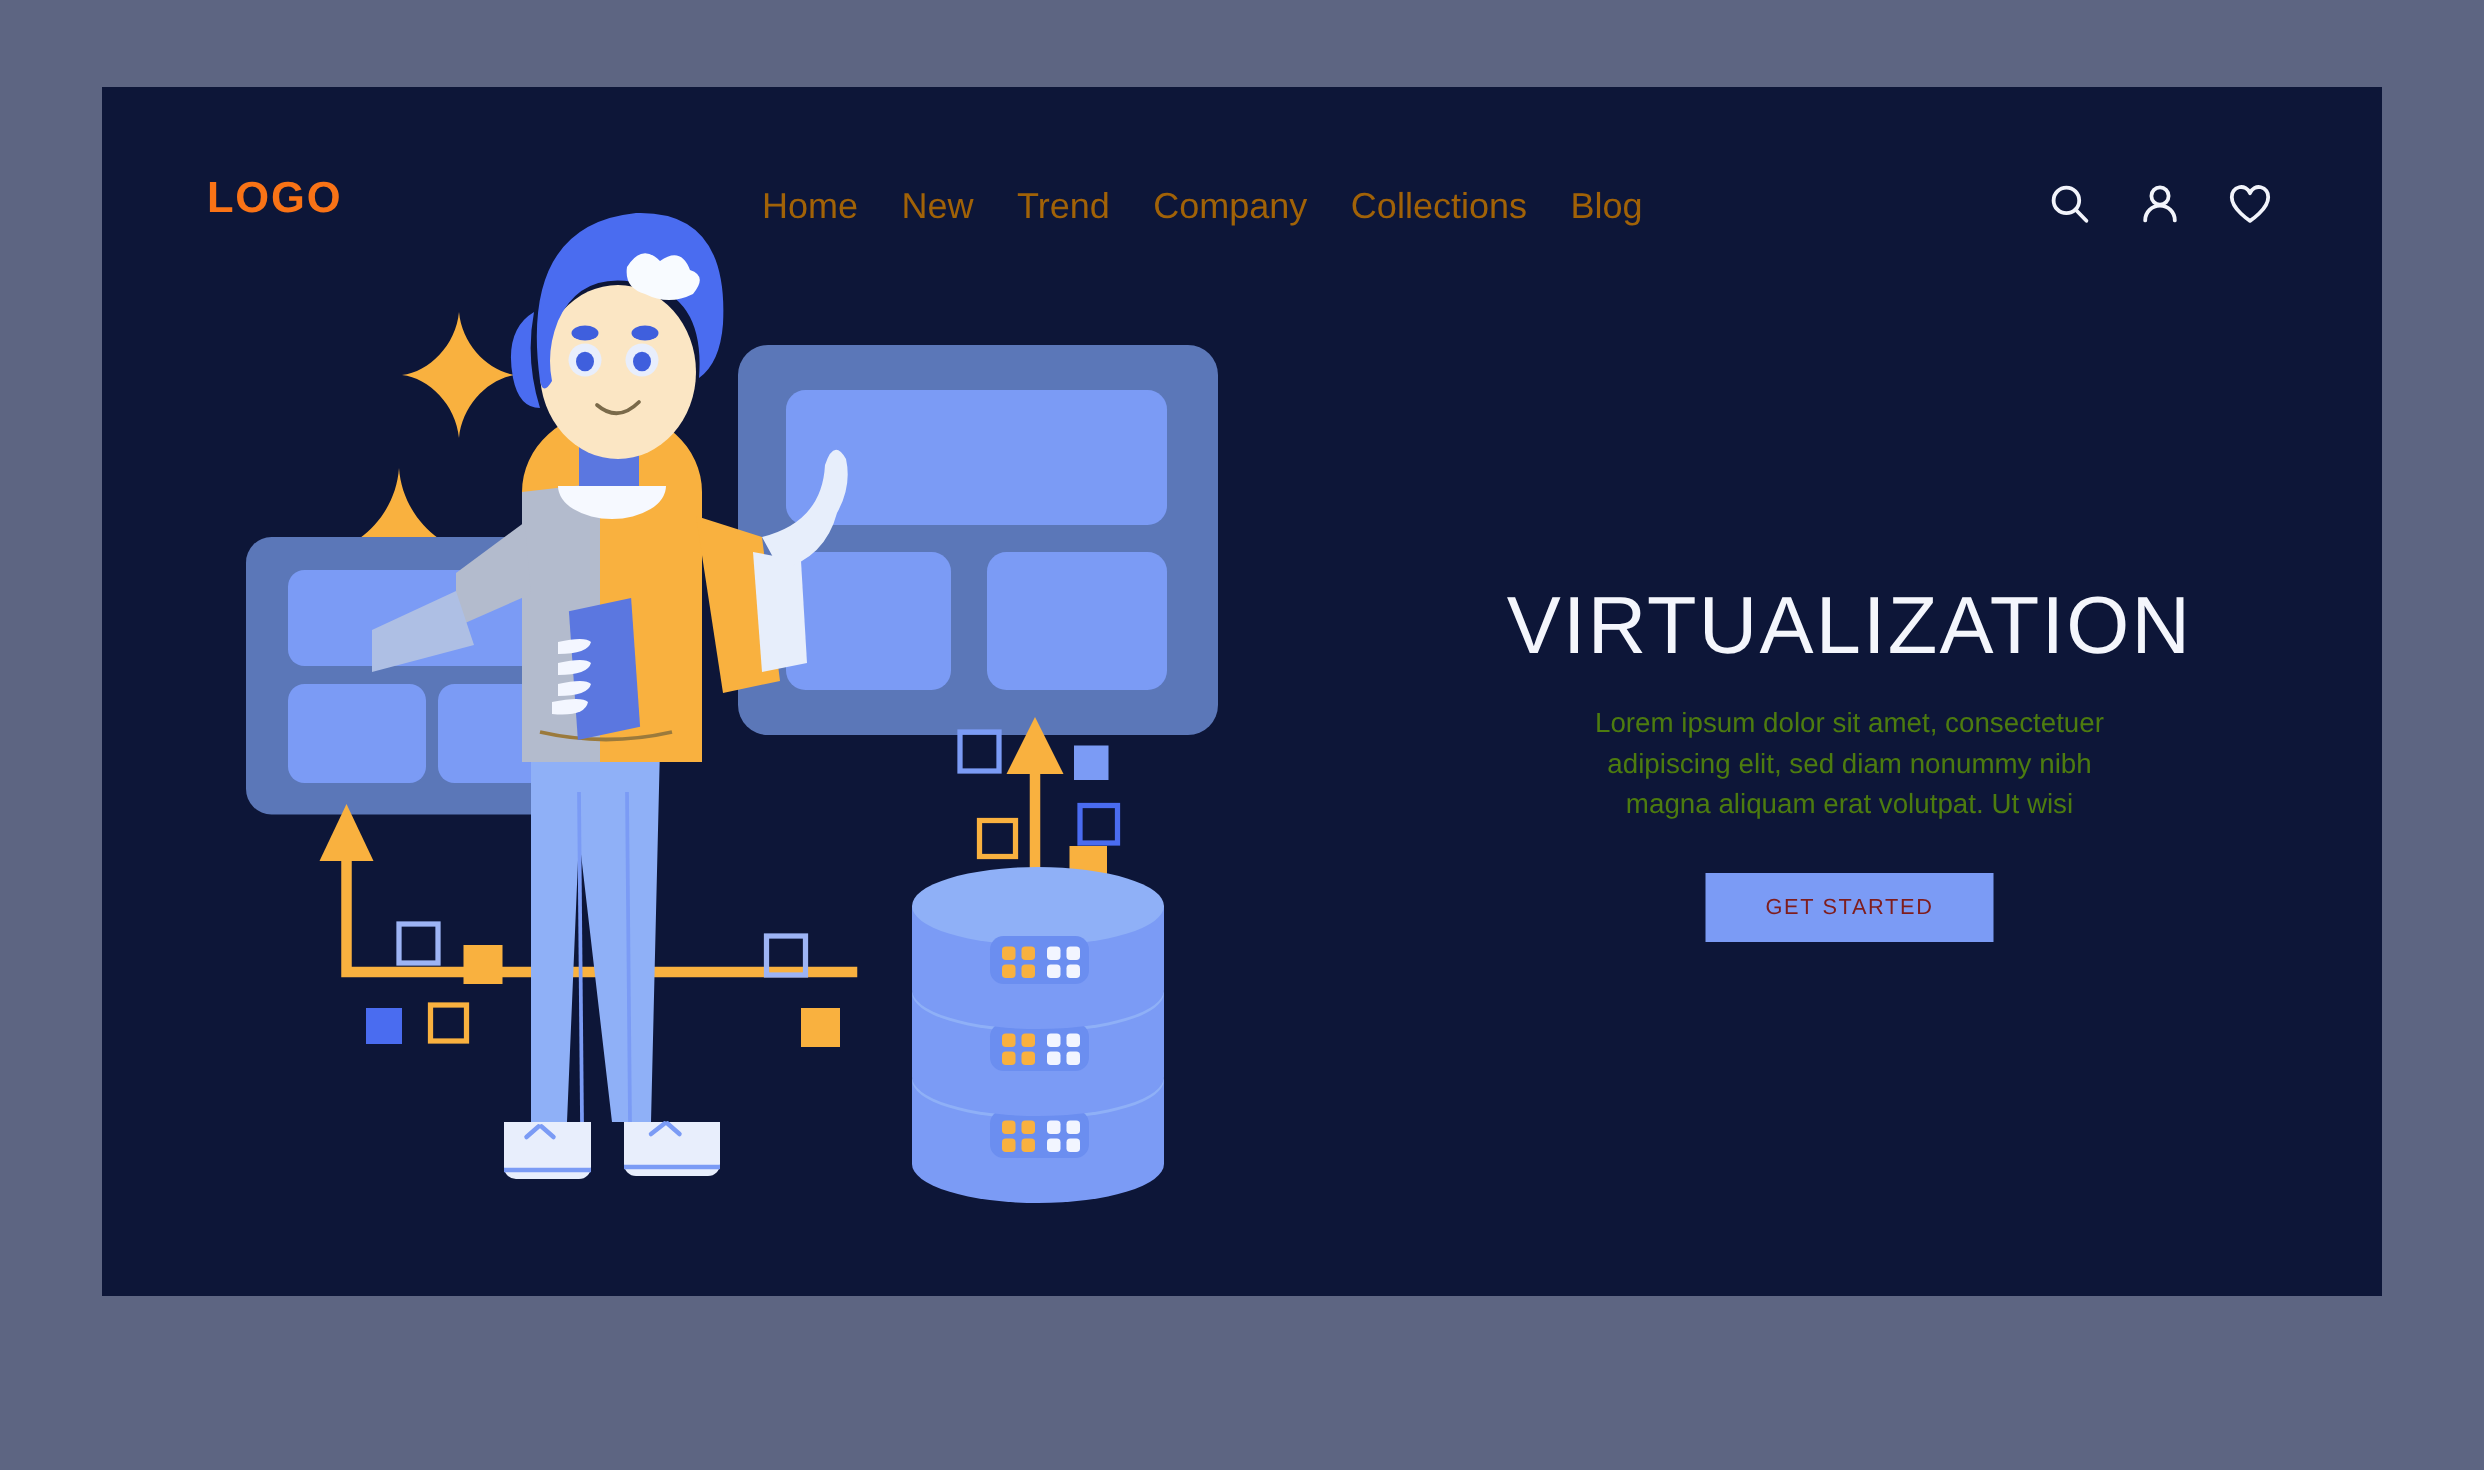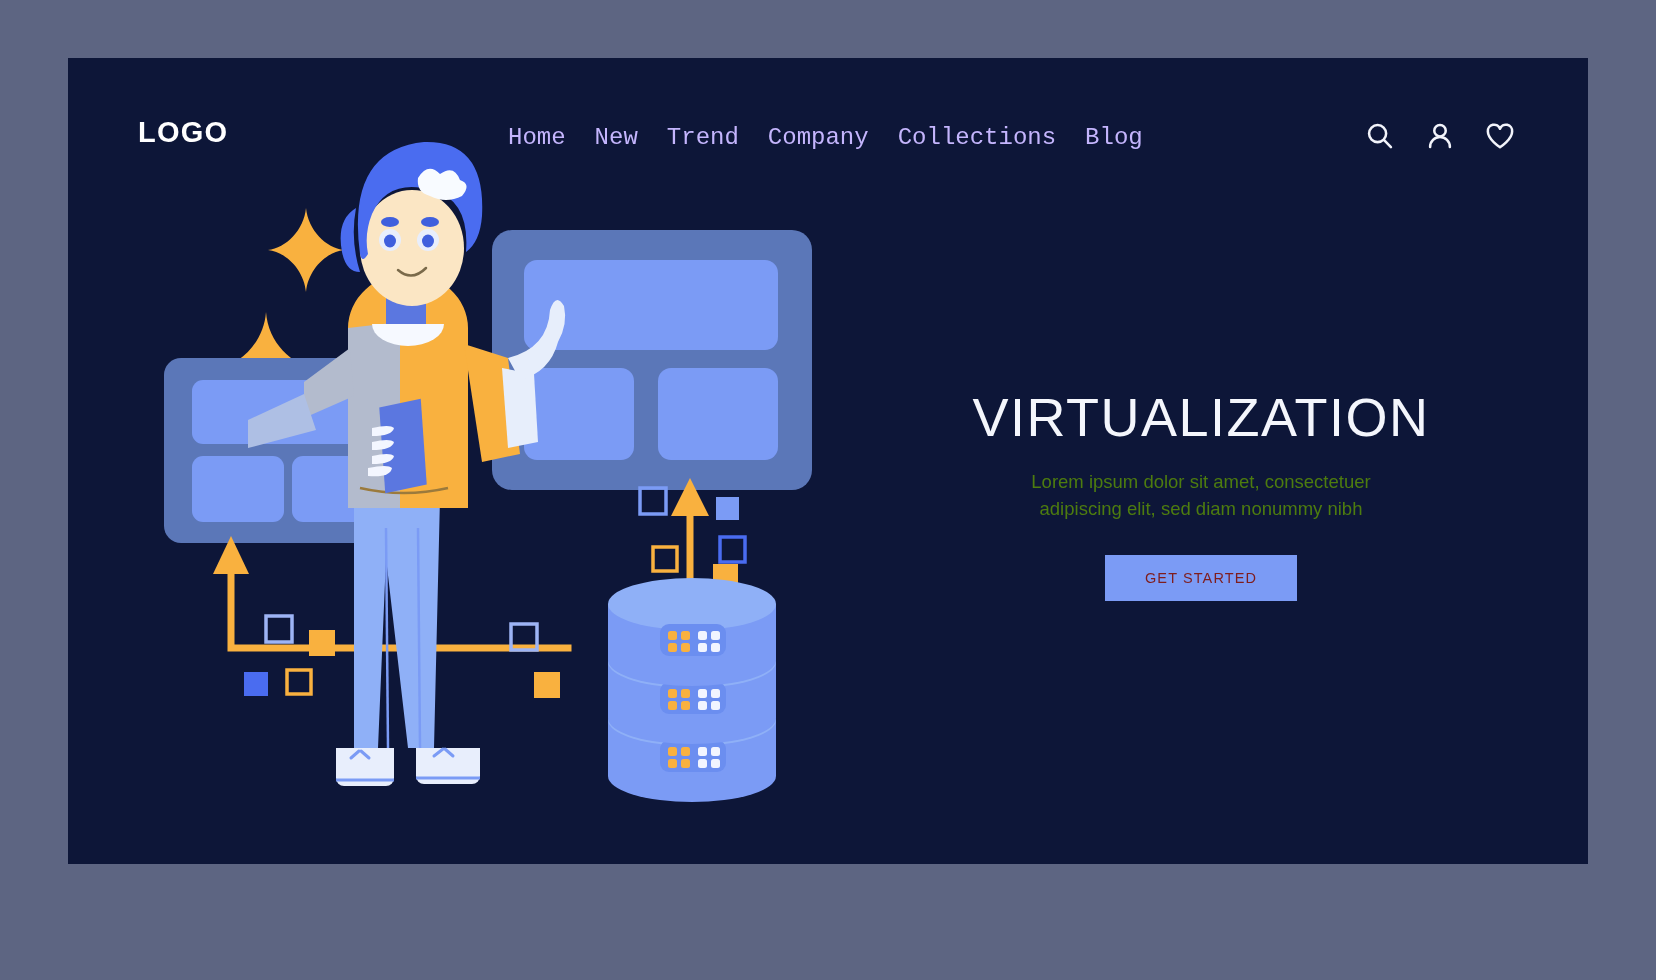--- a/index.html
+++ b/index.html
@@ -23,39 +23,39 @@
     overflow:hidden;
   }
   
   #header {
     position:absolute;
     left:0; top:0; width:100%; height:170px;
   }
   #logo {
     position:absolute; left:70px; top:58px;
     font-size:29px; font-weight:bold; letter-spacing:1.2px;
-    color:#ffffff;
+    color:#f97316;
   }
   #nav {
     position:absolute; left:440px; top:66px;
     display:flex; gap:29px; align-items:center;
   }
   #nav .nav-item {
-    font-size:24px; color:#c4b5fd; white-space:nowrap;
-    cursor:pointer; font-weight:400;font-family:Liberation Mono, monospace;
+    font-size:24px; color:#a16207; white-space:nowrap;
+    cursor:pointer; font-weight:400;
   }
   #header-icons {
     position:absolute; right:72px; top:62px;
     display:flex; gap:28px; align-items:center;
   }
   #header-icons .hicon { width:32px; height:32px; cursor:pointer; display:block; }
 
   
   #copy {
-    position:absolute; left:848px; top:330px;
+    position:absolute; left:880px; top:330px;
     width:570px; text-align:center;
   }
   #headline {
     font-size:54px; color:#f4f6fc; letter-spacing:1.5px;
     font-weight:400; line-height:1.1;
   }
   #subcopy {
     margin-top:22px;
     font-size:18.5px; line-height:1.45; color:#4d7c0f; font-weight:400;
   }
@@ -250,18 +250,19 @@
           <path d="M12 20.4 C12 20.4 2.9 14.6 2.9 8.6 A4.7 4.7 0 0 1 12 6.6 A4.7 4.7 0 0 1 21.1 8.6 C21.1 14.6 12 20.4 12 20.4 Z" fill="none" stroke="#f2f4fb" stroke-width="1.9" stroke-linejoin="round"></path>
         </svg>
       </div>
     </div>
 
     <div id="copy">
       <h1 id="headline">VIRTUALIZATION</h1>
       <div id="subcopy">
         <div>Lorem ipsum dolor sit amet, consectetuer</div>
         <div>adipiscing elit, sed diam nonummy nibh</div>
+        <div>magna aliquam erat volutpat. Ut wisi</div>
       </div>
       <button id="cta">GET STARTED</button>
     </div>
 
   </div>
 </div>
 
 </body></html>

